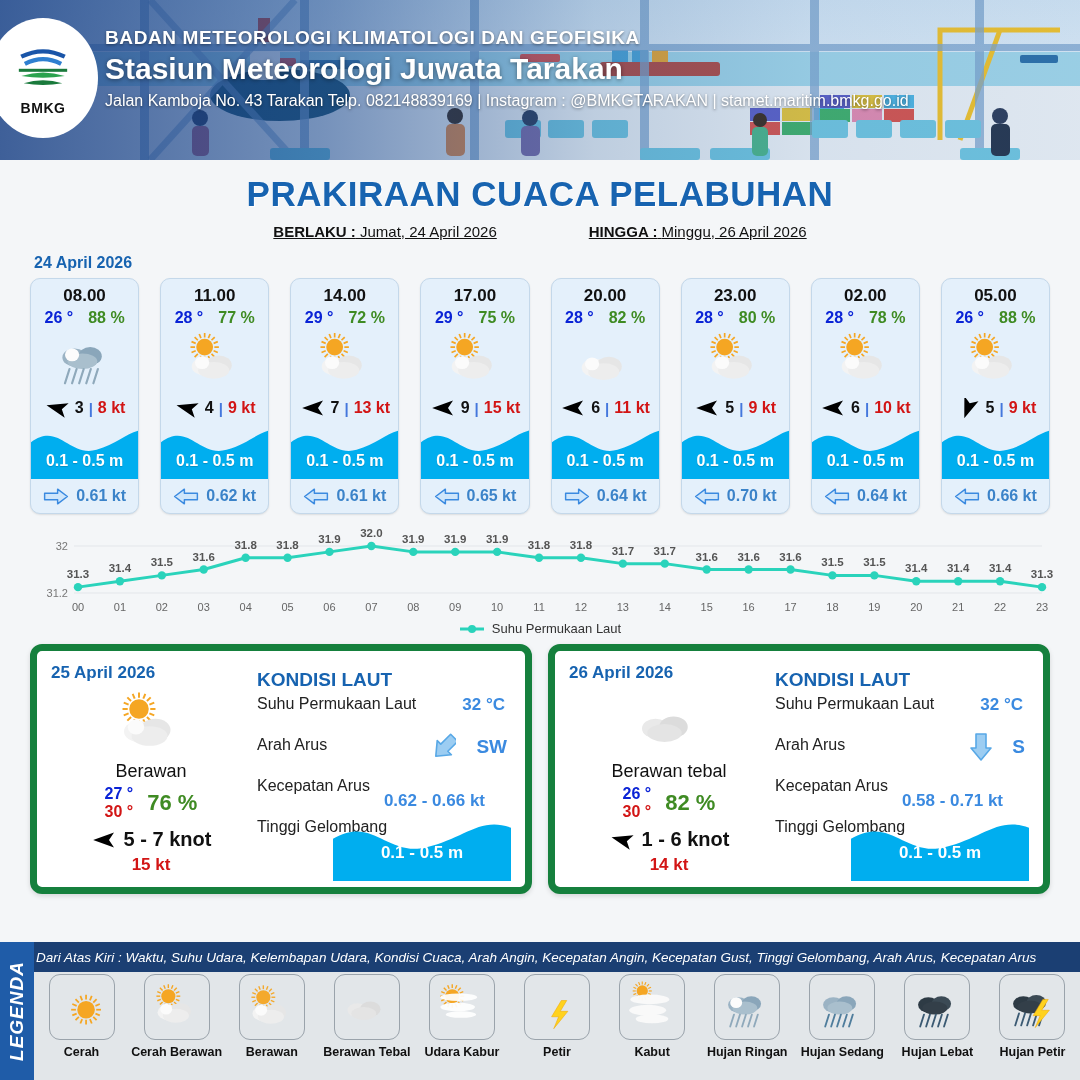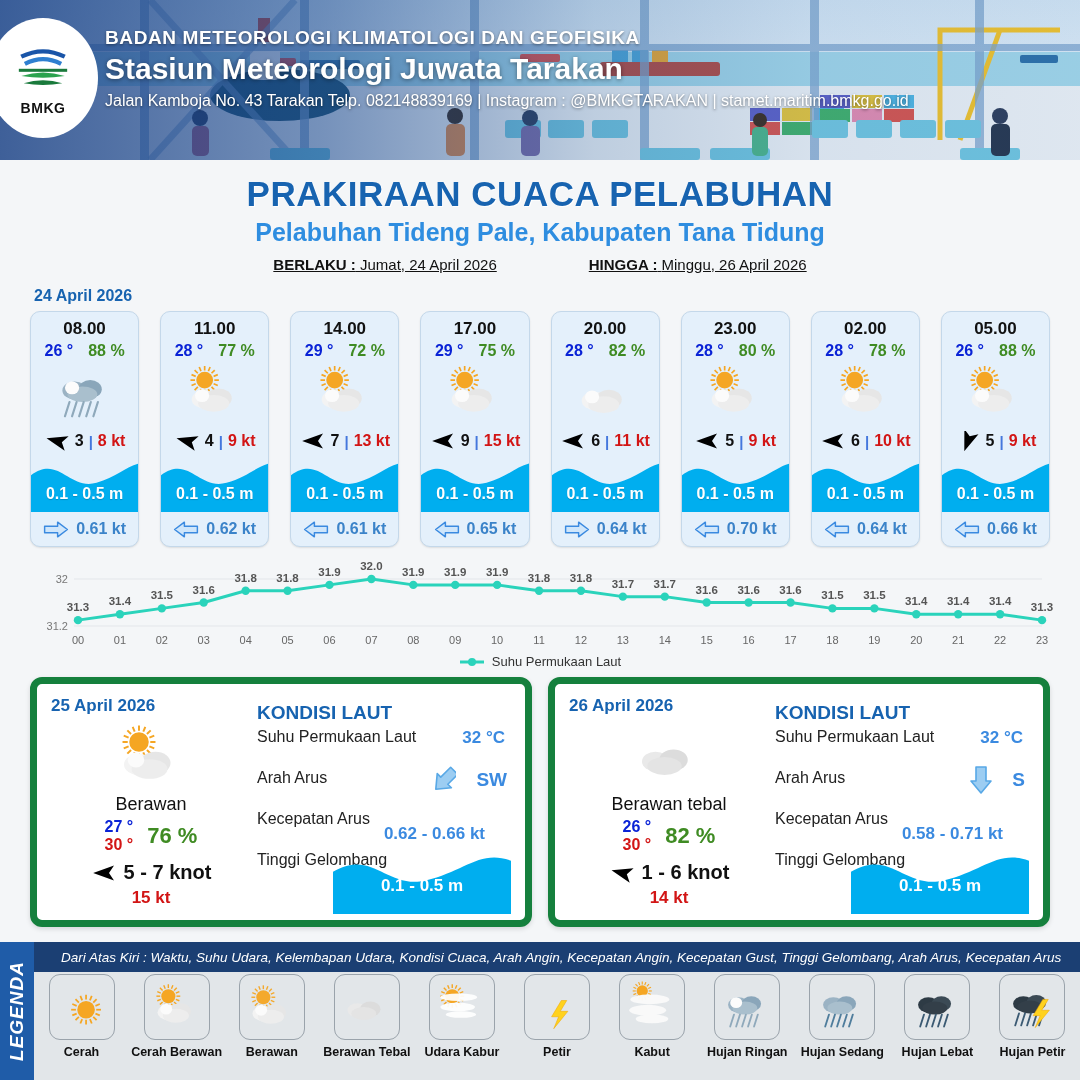--- a/index.html
+++ b/index.html
@@ -129,21 +129,21 @@
     background:#1f5ca8; color:#fff;
     display:flex; align-items:center; justify-content:center;
   }
   .leg-side span {
     transform:rotate(-90deg); white-space:nowrap;
     font-size:19px; font-weight:bold; font-style:italic; letter-spacing:1px;
   }
   .leg-note {
     position:absolute; left:34px; top:0; width:1046px; height:30px;
     background:#1b3f73; color:#fff; font-style:italic; font-size:13.5px;
-    display:flex; align-items:center; padding-left:27px;
+    display:flex; align-items:center; padding-left:2px;
   }
   .leg-items { position:absolute; left:34px; top:32px; width:1046px; display:flex; }
   .leg-item { flex:1; display:flex; flex-direction:column; align-items:center; }
   .leg-box {
     width:66px; height:66px; border:1px solid #9aa3ab; border-radius:11px;
     display:flex; align-items:center; justify-content:center; background:#e2e6e9;
   }
   .leg-cap { font-size:12.5px; color:#111; margin-top:5px; text-align:center;font-weight:bold; }
 </style>
 </head>
@@ -285,21 +285,20 @@
 
   <div class="hdr-text">
     <div class="hdr-l1">BADAN METEOROLOGI KLIMATOLOGI DAN GEOFISIKA</div>
     <div class="hdr-l2">Stasiun Meteorologi Juwata Tarakan</div>
     <div class="hdr-l3">Jalan Kamboja No. 43 Tarakan  Telp. 082148839169 | Instagram : @BMKGTARAKAN | stamet.maritim.bmkg.go.id</div>
   </div>
 </div>
 
 <div class="title-zone">
   <div class="t-main">PRAKIRAAN CUACA PELABUHAN</div>
-  <div class="t-sub">Pelabuhan Tideng Pale, Kabupaten Tana Tidung</div>
   <div class="t-dates">
     <div>
       <b>BERLAKU :</b>
       <span>Jumat, 24 April 2026</span>
     </div>
     <div>
       <b>HINGGA :</b>
       <span>Minggu, 26 April 2026</span>
     </div>
   </div>

